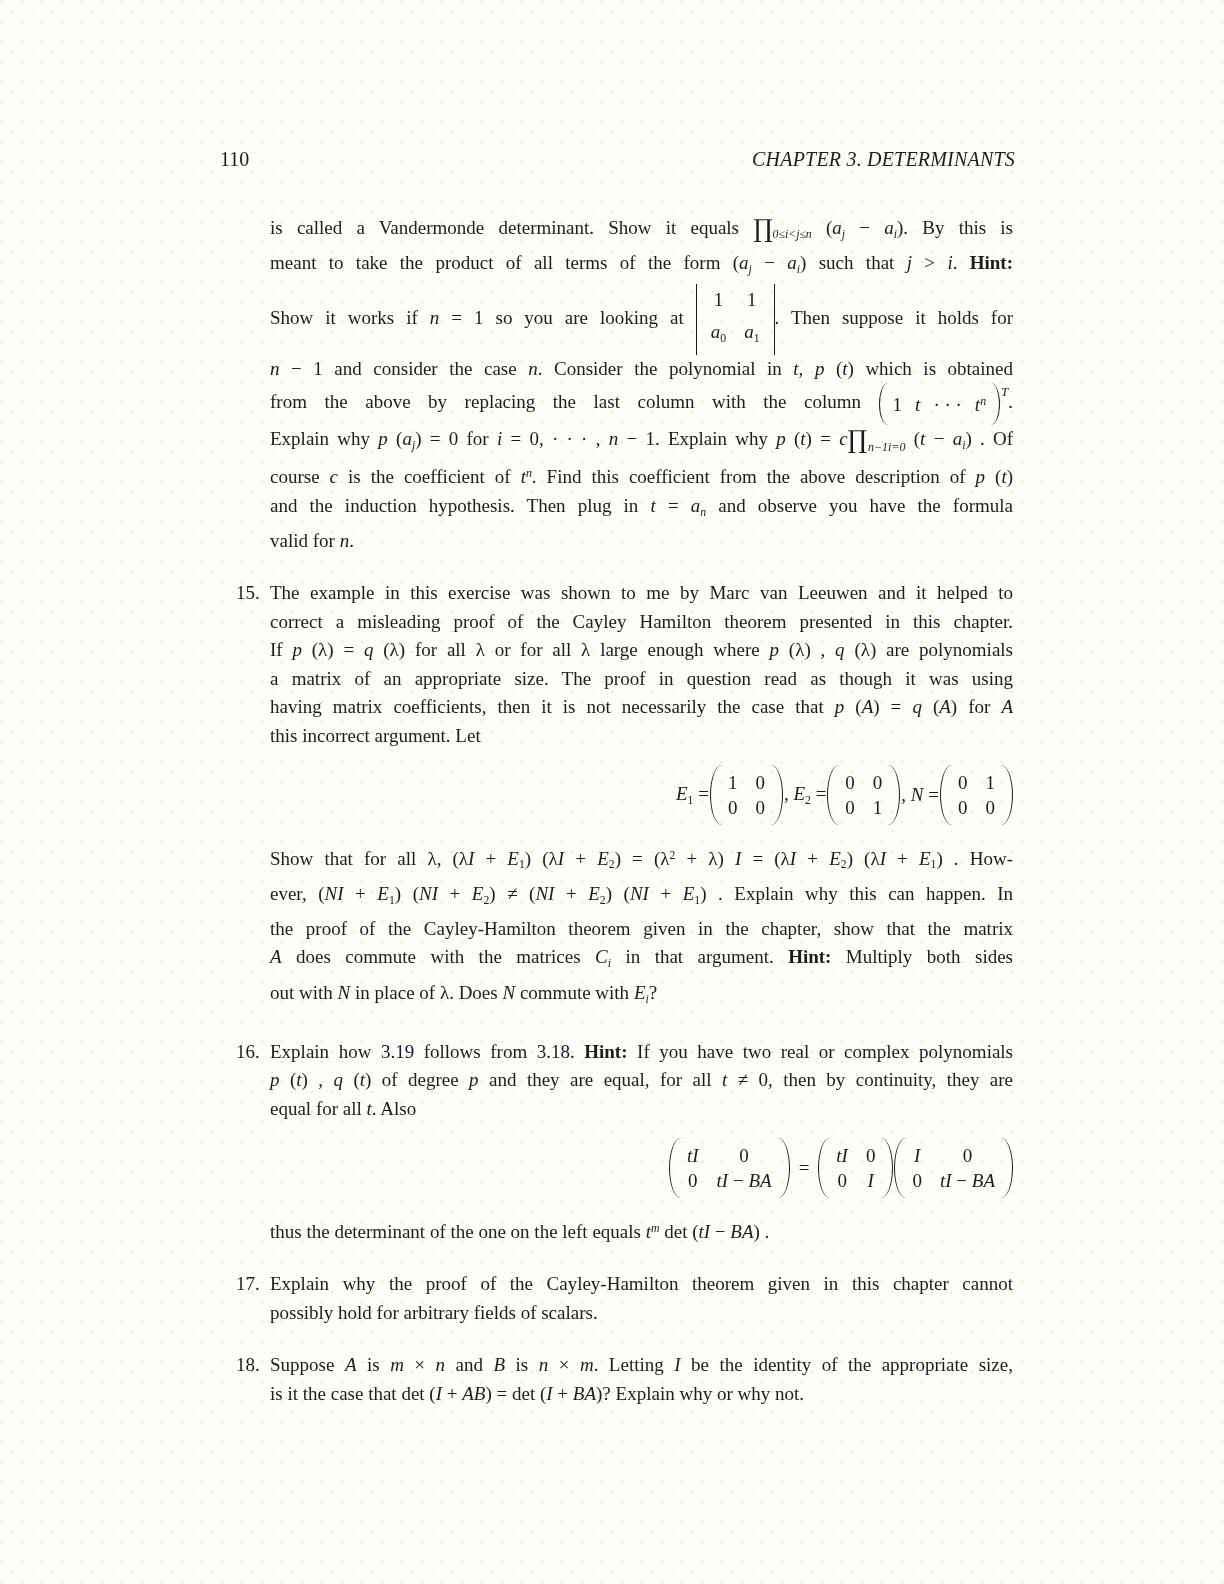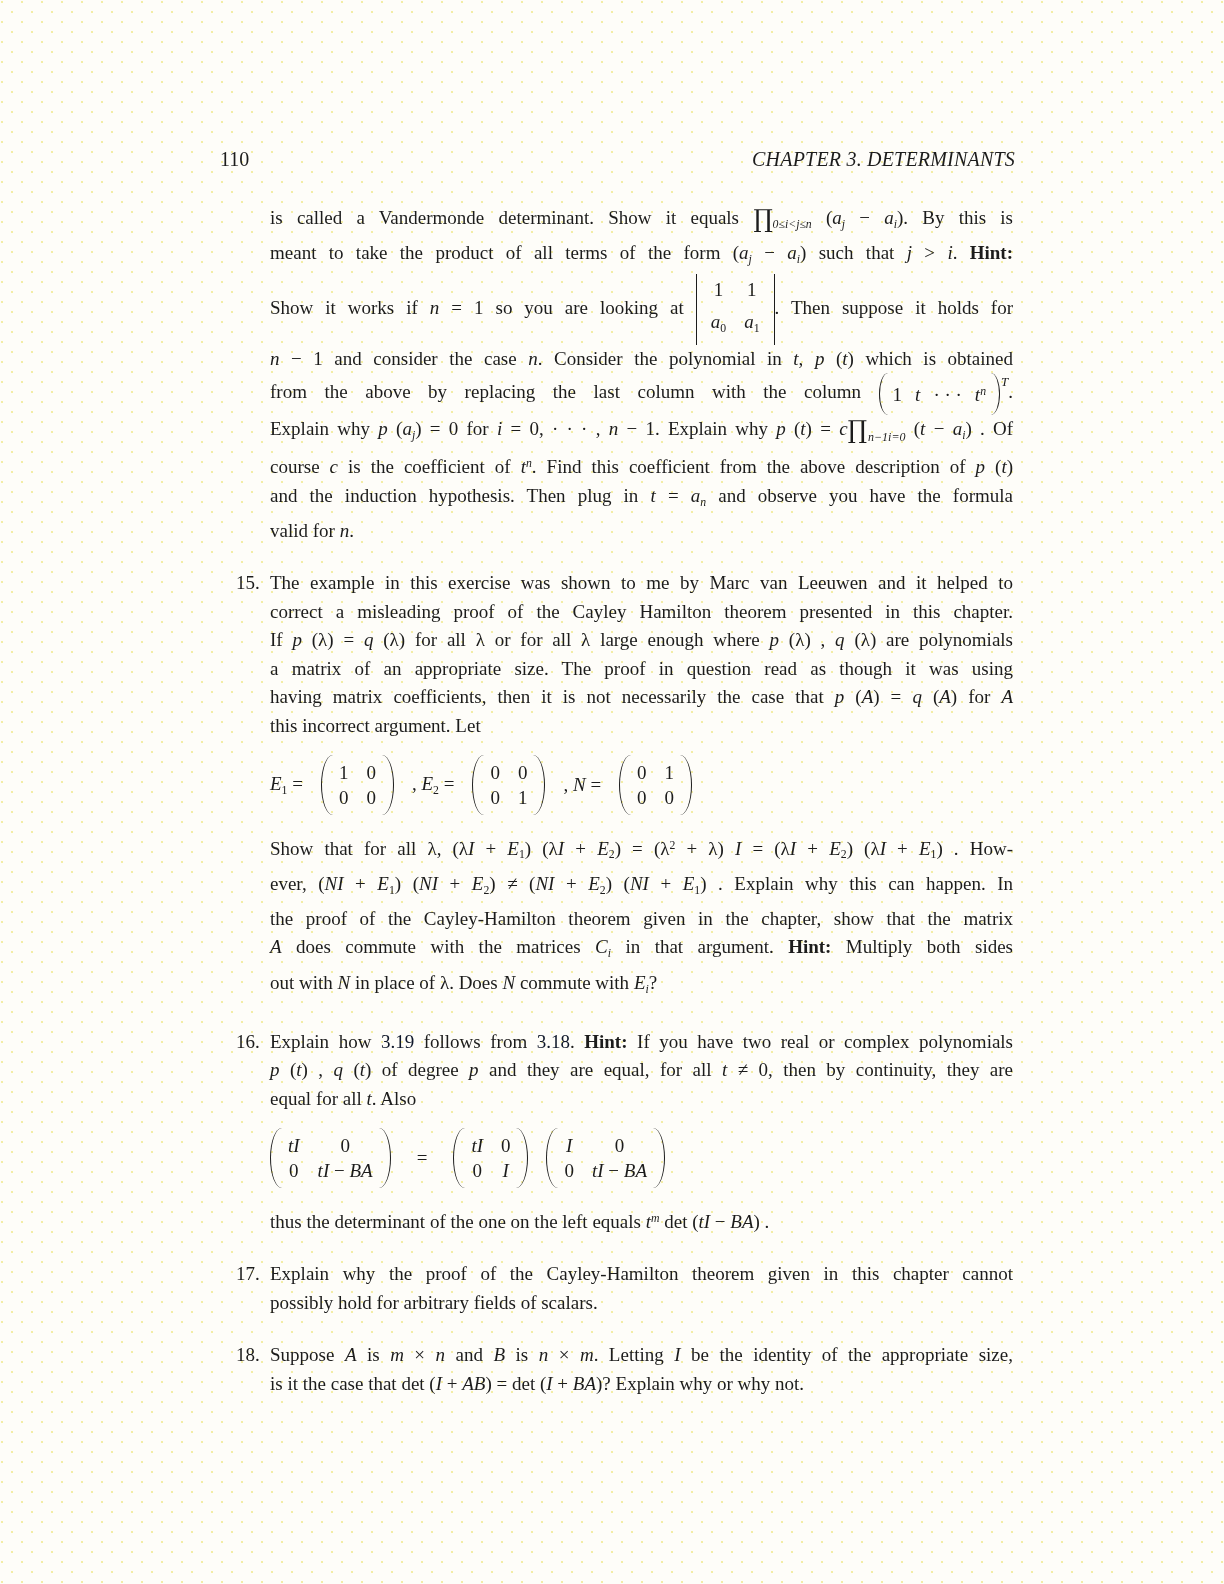--- a/index.html
+++ b/index.html
@@ -10,21 +10,21 @@
       radial-gradient(circle, #f3eda6 1.15px, rgba(0,0,0,0) 1.5px);
     background-size:20px 20px;
     background-position:2px 2px, 12px 12px;
     font-family:"Liberation Serif","DejaVu Serif",serif;
     color:#1c1c1c;
     font-size:19px;
   }
   .sheet{position:absolute;left:220px;top:148px;width:795px;}
   .header{display:flex;justify-content:space-between;align-items:baseline;font-size:20px;}
   .chap{font-style:italic;letter-spacing:.2px;}
-  .bodycol{margin-left:50px;width:743px;margin-top:33px;}
+  .bodycol{margin-left:50px;width:743px;margin-top:43px;}
   .ln{line-height:28.5px;text-align:justify;text-align-last:justify;text-justify:inter-word;}
   .ln.last{text-align-last:left;}
   .sg.i{font-style:italic;}
   .sg.b{font-weight:bold;}
   .sg.sub{font-size:.62em;vertical-align:-.3em;}
   .sg.sup{font-size:.62em;vertical-align:.5em;}
   .sg.lk{color:#0f172a;}
   .sg.big{font-size:1.28em;vertical-align:-.12em;font-family:"DejaVu Serif",serif;}
   .item{position:relative;margin-top:24px;}
   .inum{position:absolute;left:-34px;top:0;line-height:28.5px;}
@@ -34,21 +34,21 @@
   .pl,.pr{align-self:stretch;width:11px;min-height:60px;}
   .pl{border-left:1.7px solid #1c1c1c;border-radius:100% 0 0 100% / 50% 0 0 50%;}
   .pr{border-right:1.7px solid #1c1c1c;border-radius:0 100% 100% 0 / 0 50% 50% 0;}
   .dl,.dr{align-self:stretch;min-height:58px;width:2px;}
   .dl{border-left:1.6px solid #1c1c1c;}
   .dr{border-right:1.6px solid #1c1c1c;}
   .det .mtab{padding:2px 12px;}
   .vec .pl,.vec .pr{min-height:42px;width:8px;}
   .vrow{display:inline-flex;column-gap:13px;padding:0 5px;align-items:baseline;}
   .vT{font-size:13px;font-style:italic;align-self:flex-start;margin-top:-5px;margin-left:1px;}
-  .display{display:flex;justify-content:flex-start;align-items:center;margin:15px 0 17px;column-gap:18px;}
+  .display{display:flex;justify-content:flex-end;align-items:center;margin:15px 0 17px;column-gap:1px;}
   .pstk{display:inline-flex;font-size:12px;line-height:1.1;vertical-align:-6px;font-style:italic;margin-left:1px;}
   .pstk span{display:block;}
   .eqs{padding:0 8px;}
 </style>
 </head>
 <body>
 
 <div class="sheet">
 
   <div class="header">

